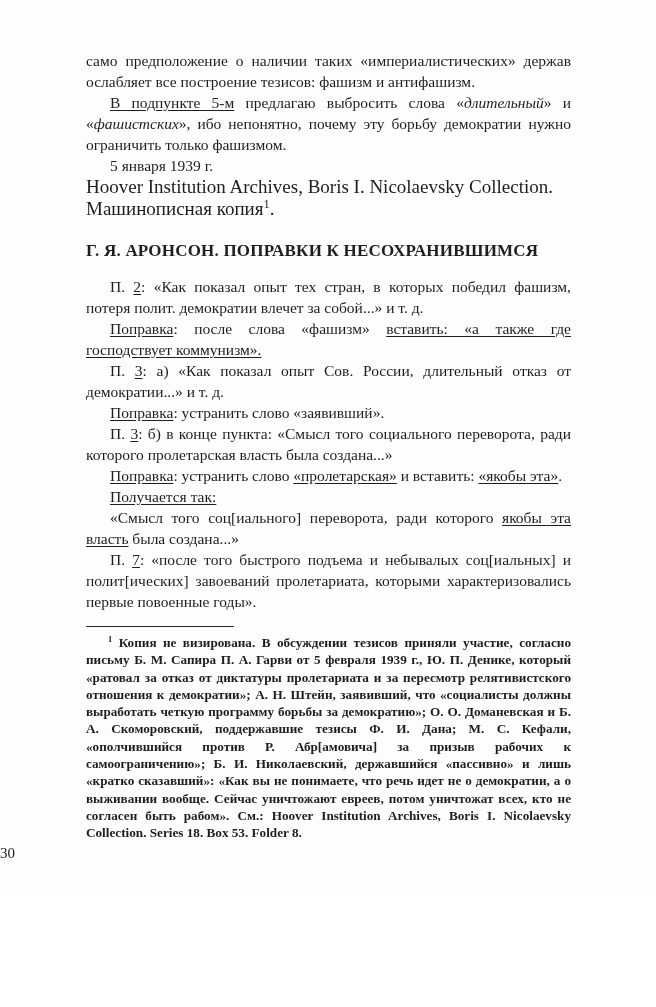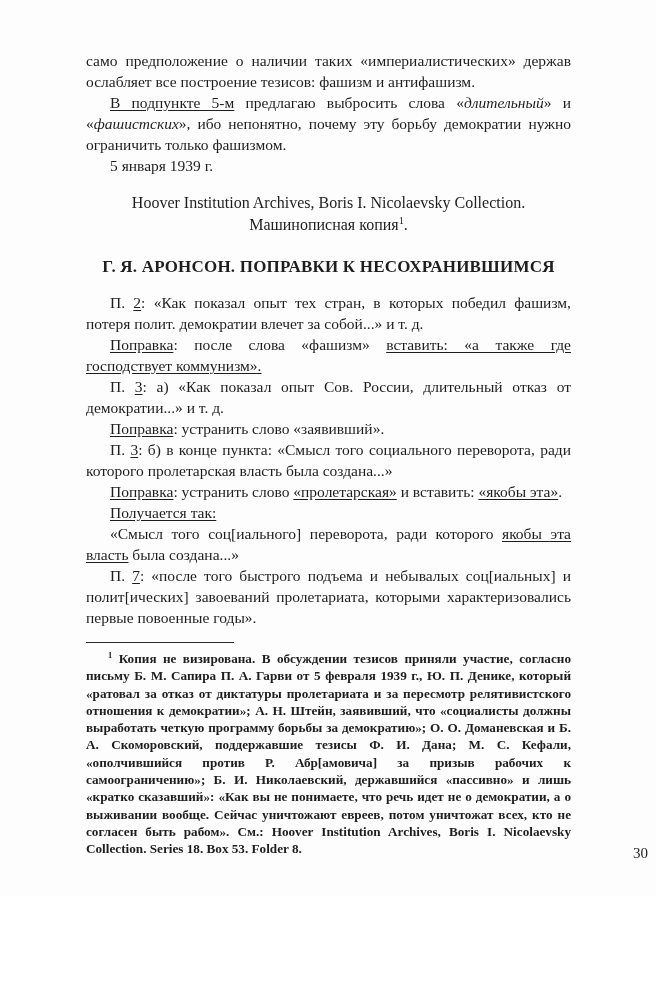--- a/index.html
+++ b/index.html
@@ -22,29 +22,27 @@
     padding: 50px 85px 0 86px;
   }
   .body-p {
     font-size: 15.5px;
     line-height: 21px;
     text-align: justify;
     text-indent: 24px;
   }
   .no-indent { text-indent: 0; }
   .source-block {
-    margin-top: 16px;
-    text-align: center;
-    font-size: 16px;
+    text-align: left;
+    font-size: 19px;
     line-height: 21.5px;
   }
   .heading {
     margin-top: 20px;
     margin-bottom: 14px;
-    text-align: center;
     font-size: 17px;
     font-weight: bold;
     line-height: 23px;
     letter-spacing: 0.2px;
   }
   .heading-line { display: block; }
   .seg-u { text-decoration: underline; text-underline-offset: 2px; }
   .seg-i { font-style: italic; }
   .seg-sup {
     vertical-align: super;
@@ -61,22 +59,22 @@
     font-size: 13.2px;
     line-height: 17.3px;
     text-align: justify;
     text-indent: 22px;
     font-weight: bold;
   }
   .page-number {
     position: absolute;
     bottom: 34px;
     left: 0;
-    right: 8px;
-    text-align: right;
+    right: 0;
+    text-align: left;
     font-size: 15px;
   }
 </style>
 </head>
 <body>
 
 <div class="page">
   <div class="content">
 
     <p class="body-p no-indent"><span>само предположение о наличии таких «империалистических» держав ослабляет все построение тезисов: фашизм и антифашизм.</span></p>

